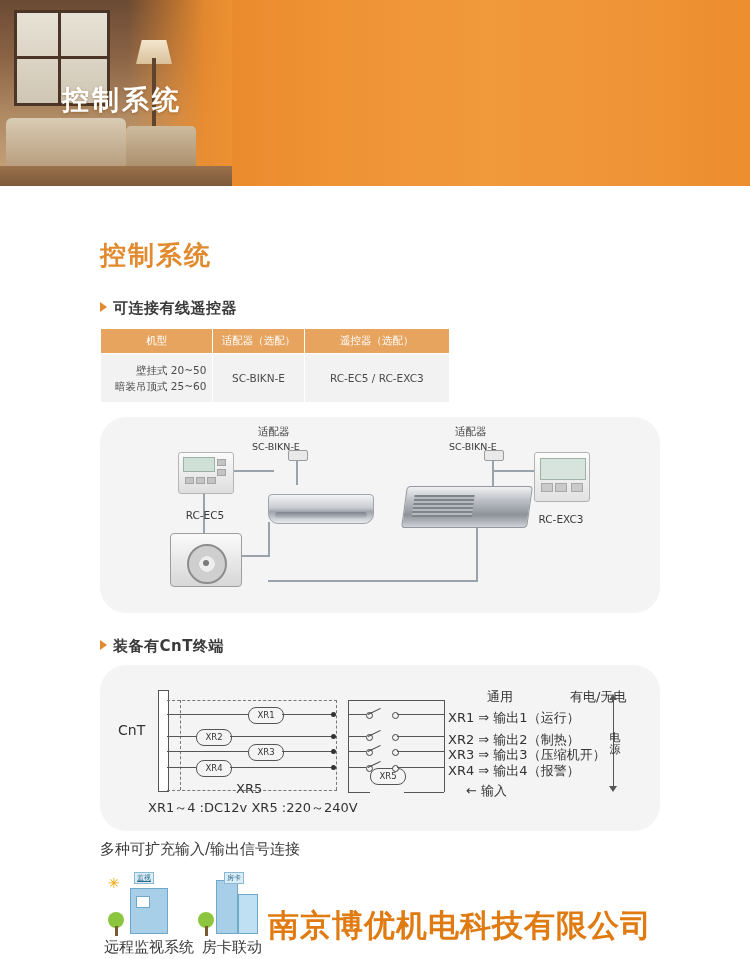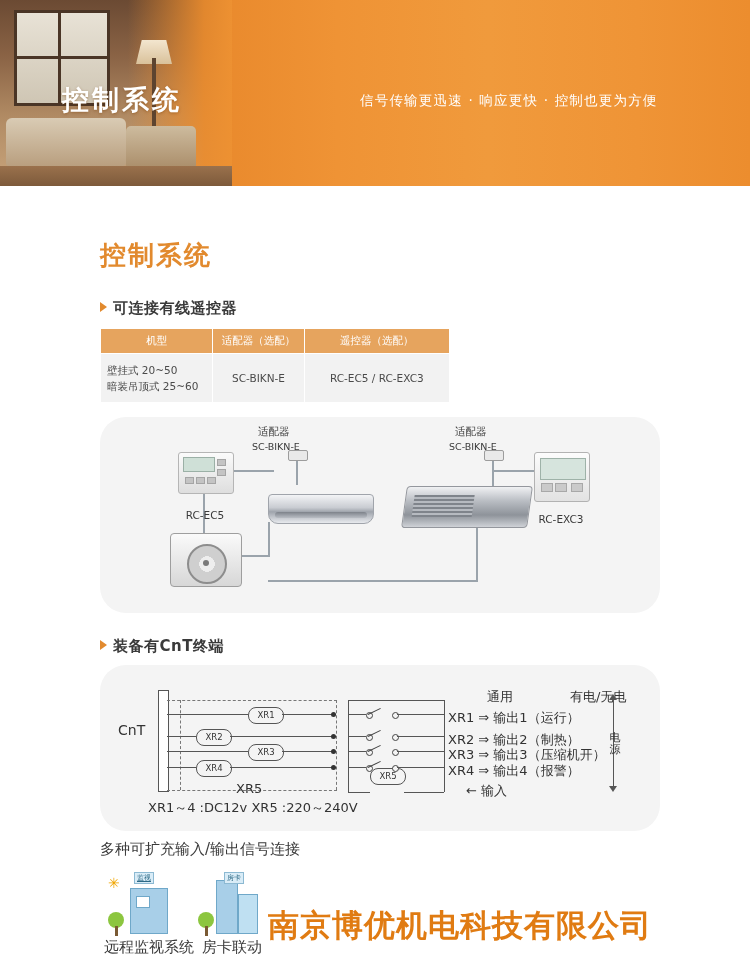--- a/index.html
+++ b/index.html
@@ -146,21 +146,21 @@
   }
   .spec-table td {
     background: #f2f2f2;
     padding: 5px 6px;
     border: 1px solid #ffffff;
     text-align: center;
     line-height: 1.55;
     height: 38px;
   }
   .spec-table td.cell-model {
-    text-align: left;
+    text-align: right;
     white-space: pre-line;
   }
 
   
   .panel {
     position: absolute;
     background: #f4f4f4;
     border-radius: 26px;
   }
   #panel1 { left: 100px; top: 417px; width: 560px; height: 196px; }
@@ -385,21 +385,20 @@
   <div class="banner-photo">
     <div class="ph ph-window"></div>
     <div class="ph ph-lamp-shade"></div>
     <div class="ph ph-lamp-pole"></div>
     <div class="ph ph-table"></div>
     <div class="ph ph-sofa"></div>
     <div class="ph ph-sofa2"></div>
     <div class="ph ph-floor"></div>
   </div>
   <div class="banner-title">控制系统</div>
-  <div class="banner-sub">信号传输更迅速 · 响应更快 · 控制也更为方便</div>
 </div>
 
 <div class="section-title">控制系统</div>
 
 <div class="sub-head" id="subhead1">
   <span class="tri"></span><span>可连接有线遥控器</span>
 </div>
 
 <table class="spec-table">
   <thead>

